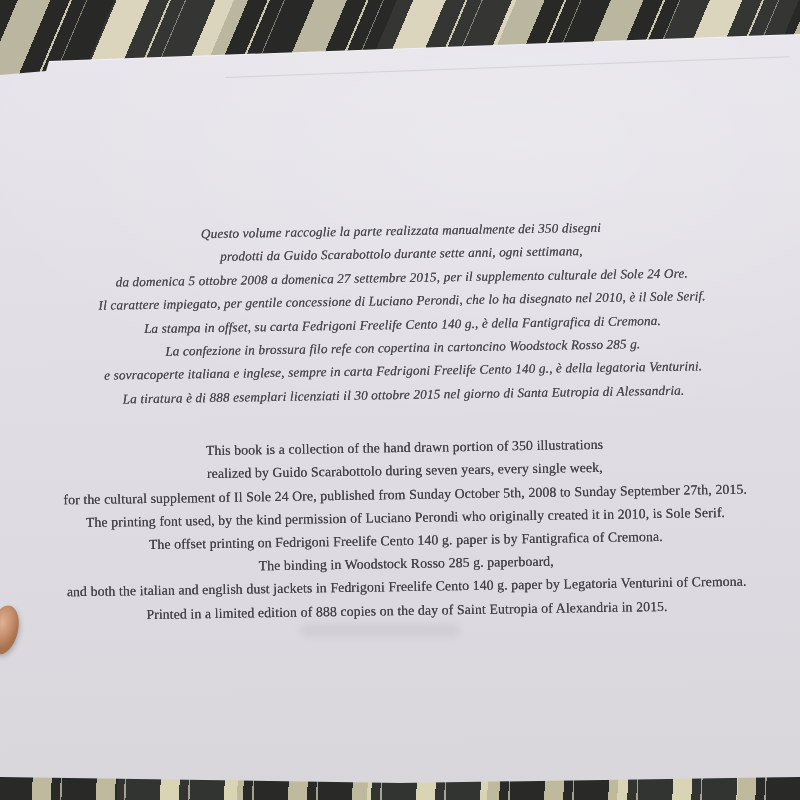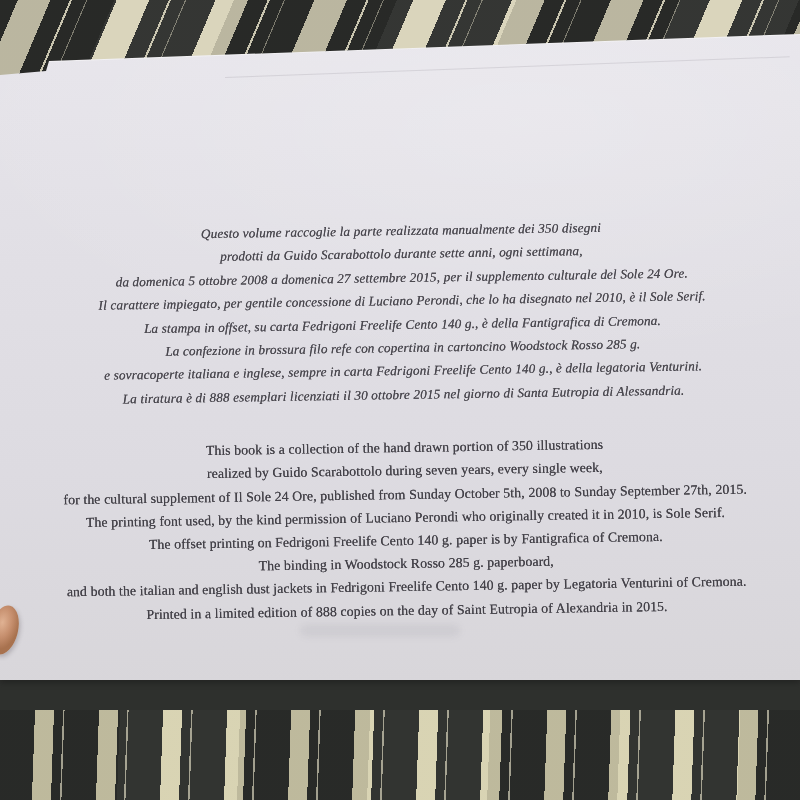--- a/index.html
+++ b/index.html
@@ -49,21 +49,21 @@
         rgba(0,0,0,.12) 0 130px,
         rgba(255,255,255,.02) 130px 250px),
       repeating-linear-gradient(92deg,
         var(--stripe-black, #2b2d2b) 0 45px,
         var(--stripe-cream-warm, #d8d3b2) 45px 64px);
   }
   
   .paper {
     position: absolute;
     left: 0; top: 0;
-    width: 800px; height: 680px;
+    width: 800px; height: 800px;
     clip-path: polygon(0 75px, 46px 71px, 49px 61px, 100% 34px,
                        100% 777px, 50% 783px, 0 777px);
     background:
       radial-gradient(120% 60% at 65% 18%, rgba(255,255,255,.20) 0%, rgba(255,255,255,0) 60%),
       linear-gradient(179deg, #e8e6ec 0%, #e2e0e6 32%, #dddbe1 68%, #d8d6da 100%);
     filter: drop-shadow(0 3px 3px rgba(20,20,20,.45));
   }
   .paper-edge-highlight {
     position: absolute;
     left: 49px; top: 59px;

